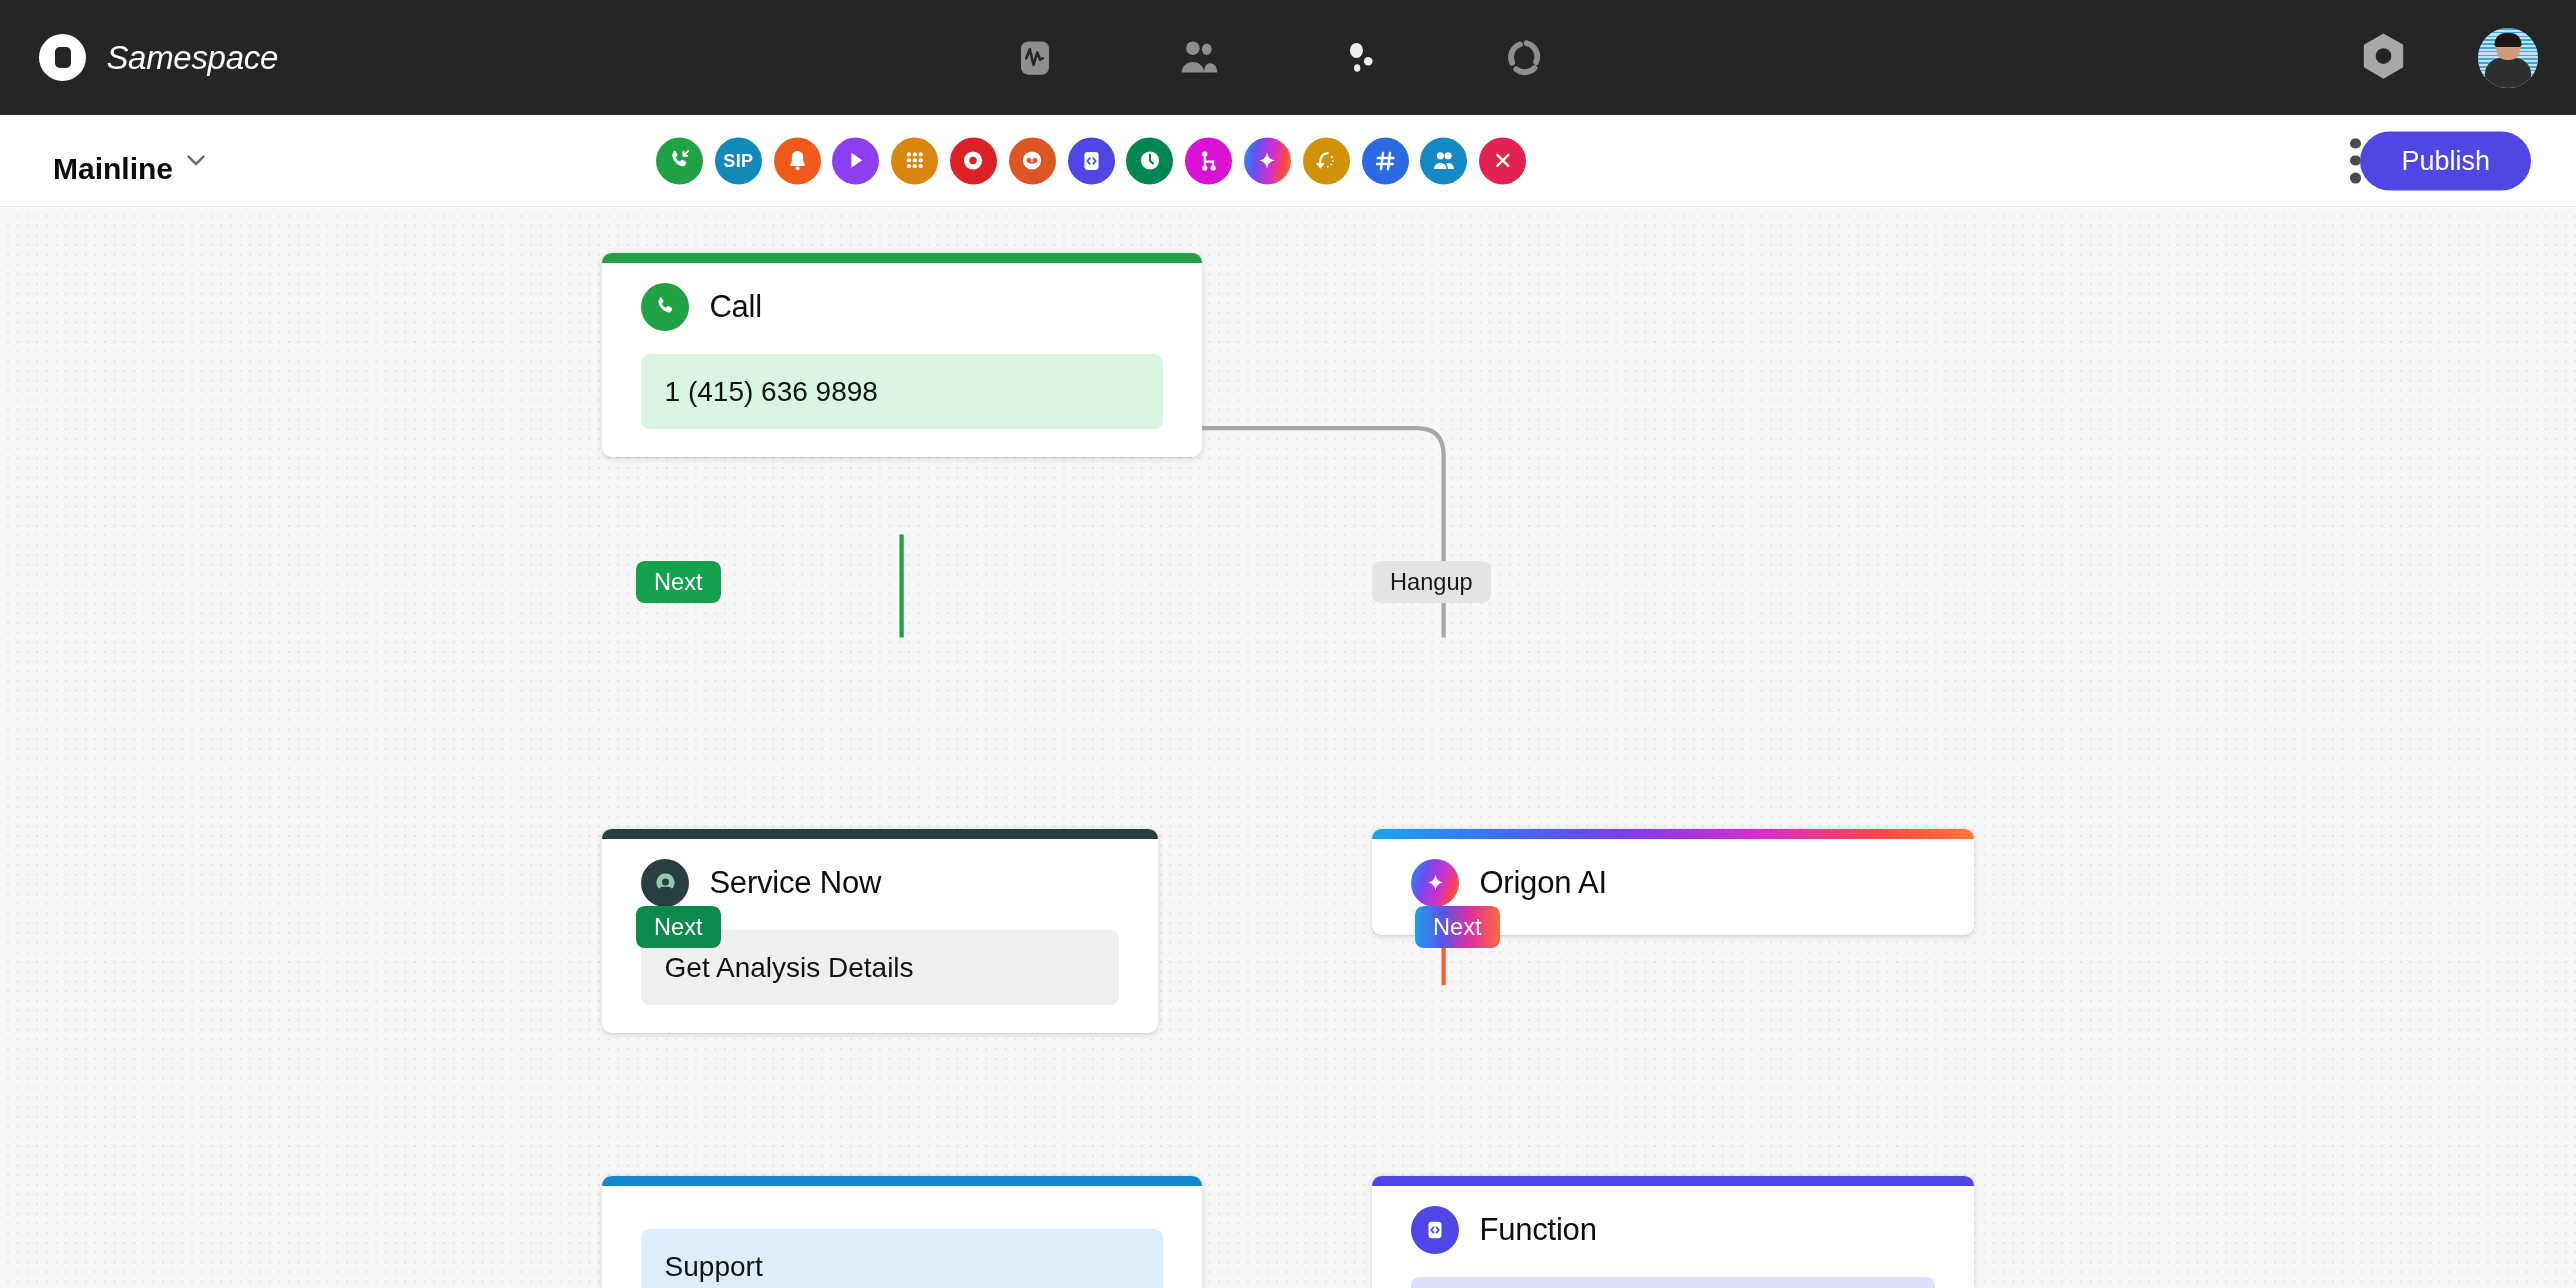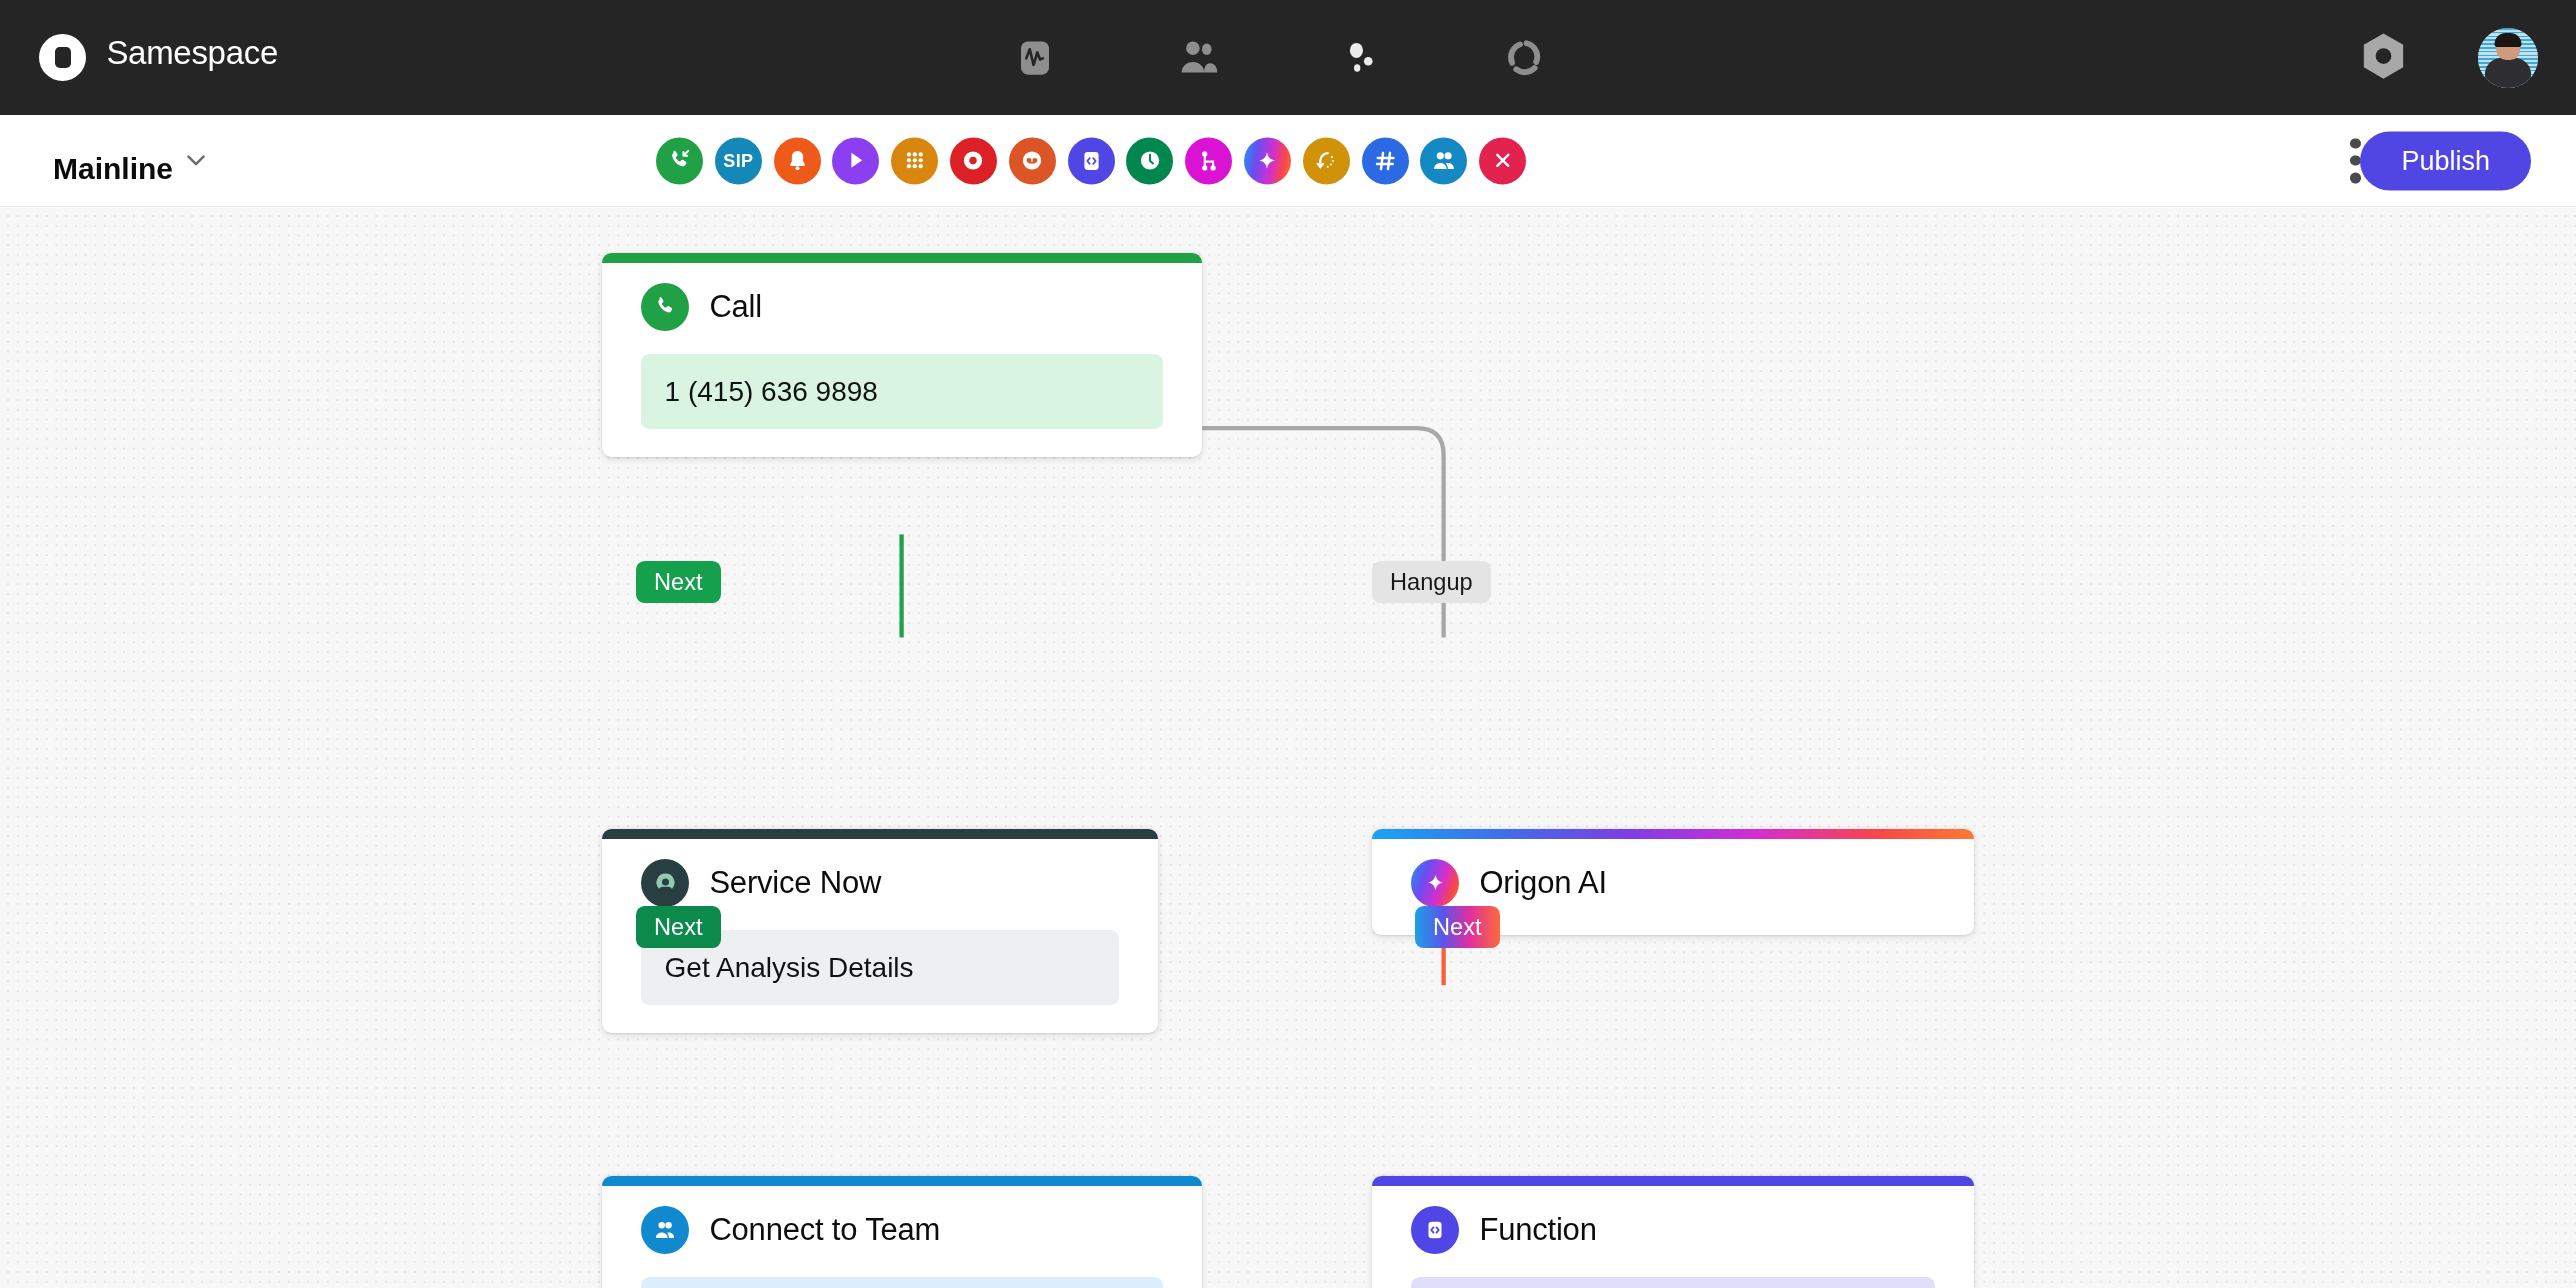--- a/index.html
+++ b/index.html
@@ -10,21 +10,21 @@
     overflow: hidden;
   }
 
   
   .topbar {
     position: absolute; left: 0; top: 0;
     width: 2576px; height: 115px;
     background: #252525;
     display: flex; align-items: center;
   }
-  .brand { display: flex; align-items: flex-start; margin-left: 39px; }
+  .brand { display: flex; align-items: center; margin-left: 39px; font-style: italic; }
   .brand-logo {
     width: 47px; height: 47px; border-radius: 50%;
     background: #ffffff;
     display: flex; align-items: center; justify-content: center;
   }
   .brand-logo i {
     display: block; width: 16px; height: 20.4px;
     border-radius: 4.8px; background: #252525;
   }
   .brand-name {
@@ -436,31 +436,20 @@
     </div>
   </div>
 
   <div class="badge" style="left:636px; top:698px; background:#0c8a4b;">Next</div>
 
   <div class="badge" style="left:1415px; top:698px; background:linear-gradient(90deg,#1f9fe8 0%,#5a55e8 33%,#e02ea0 64%,#fb6a3c 100%);">Next</div>
 
   <div class="node" style="left:602px; top:968px; width:600px;">
     <div class="node-accent" style="background:#1189cf"></div>
     <div class="node-body">
-      <div class="node-head">
-        <div class="node-ico" style="background:#1189cf">
-          <svg width="26" height="26" viewBox="0 0 24 24" fill="#fff">
-              <circle cx="9" cy="7.6" r="3"></circle>
-              <circle cx="15.3" cy="7.6" r="3"></circle>
-              <path d="M3.6 19.4c0-3 2.4-5.1 5.4-5.1s5.4 2.1 5.4 5.1z"></path>
-              <path d="M14 14.6c.5-.2 1-.3 1.6-.3 2.9 0 4.9 2.1 4.9 5.1h-4.9c0-1.9-.6-3.6-1.6-4.8z"></path>
-            </svg>
-        </div>
-        <div class="node-title">Connect to Team</div>
-      </div>
       <div class="node-pill" style="background:#dcedfb">Support</div>
     </div>
   </div>
 
   <div class="node" style="left:1372px; top:968px; width:602px;">
     <div class="node-accent" style="background:#4f46e5"></div>
     <div class="node-body">
       <div class="node-head">
         <div class="node-ico" style="background:#4f46e5">
           <svg width="26" height="26" viewBox="0 0 24 24">

